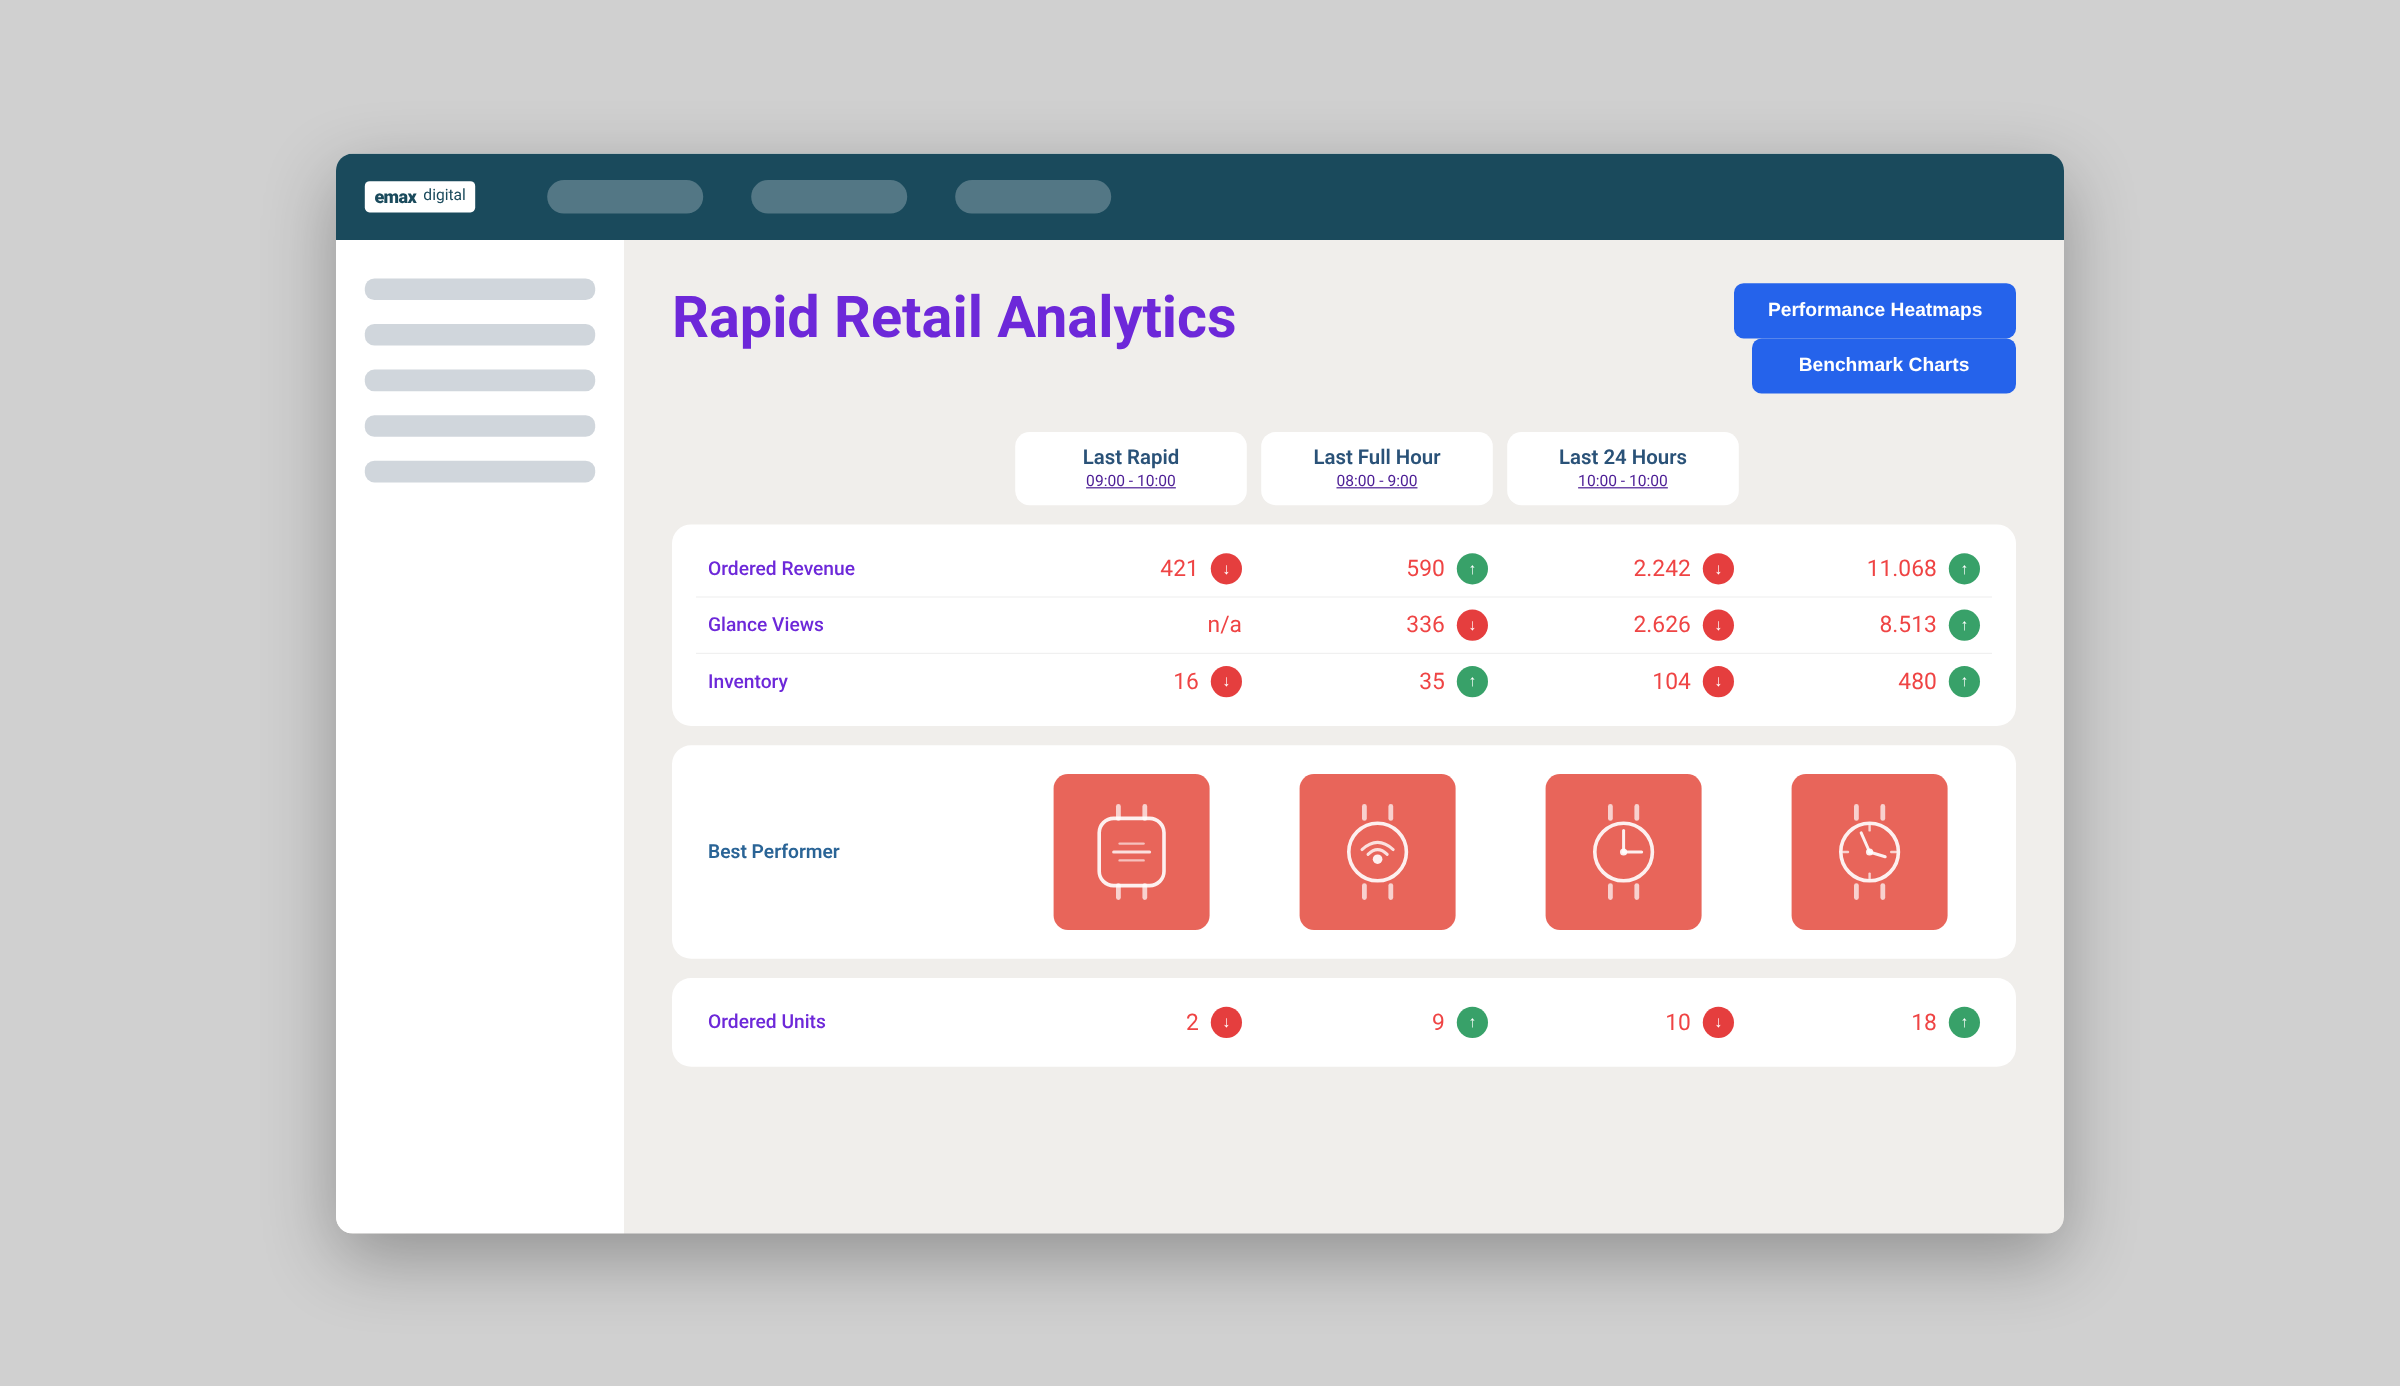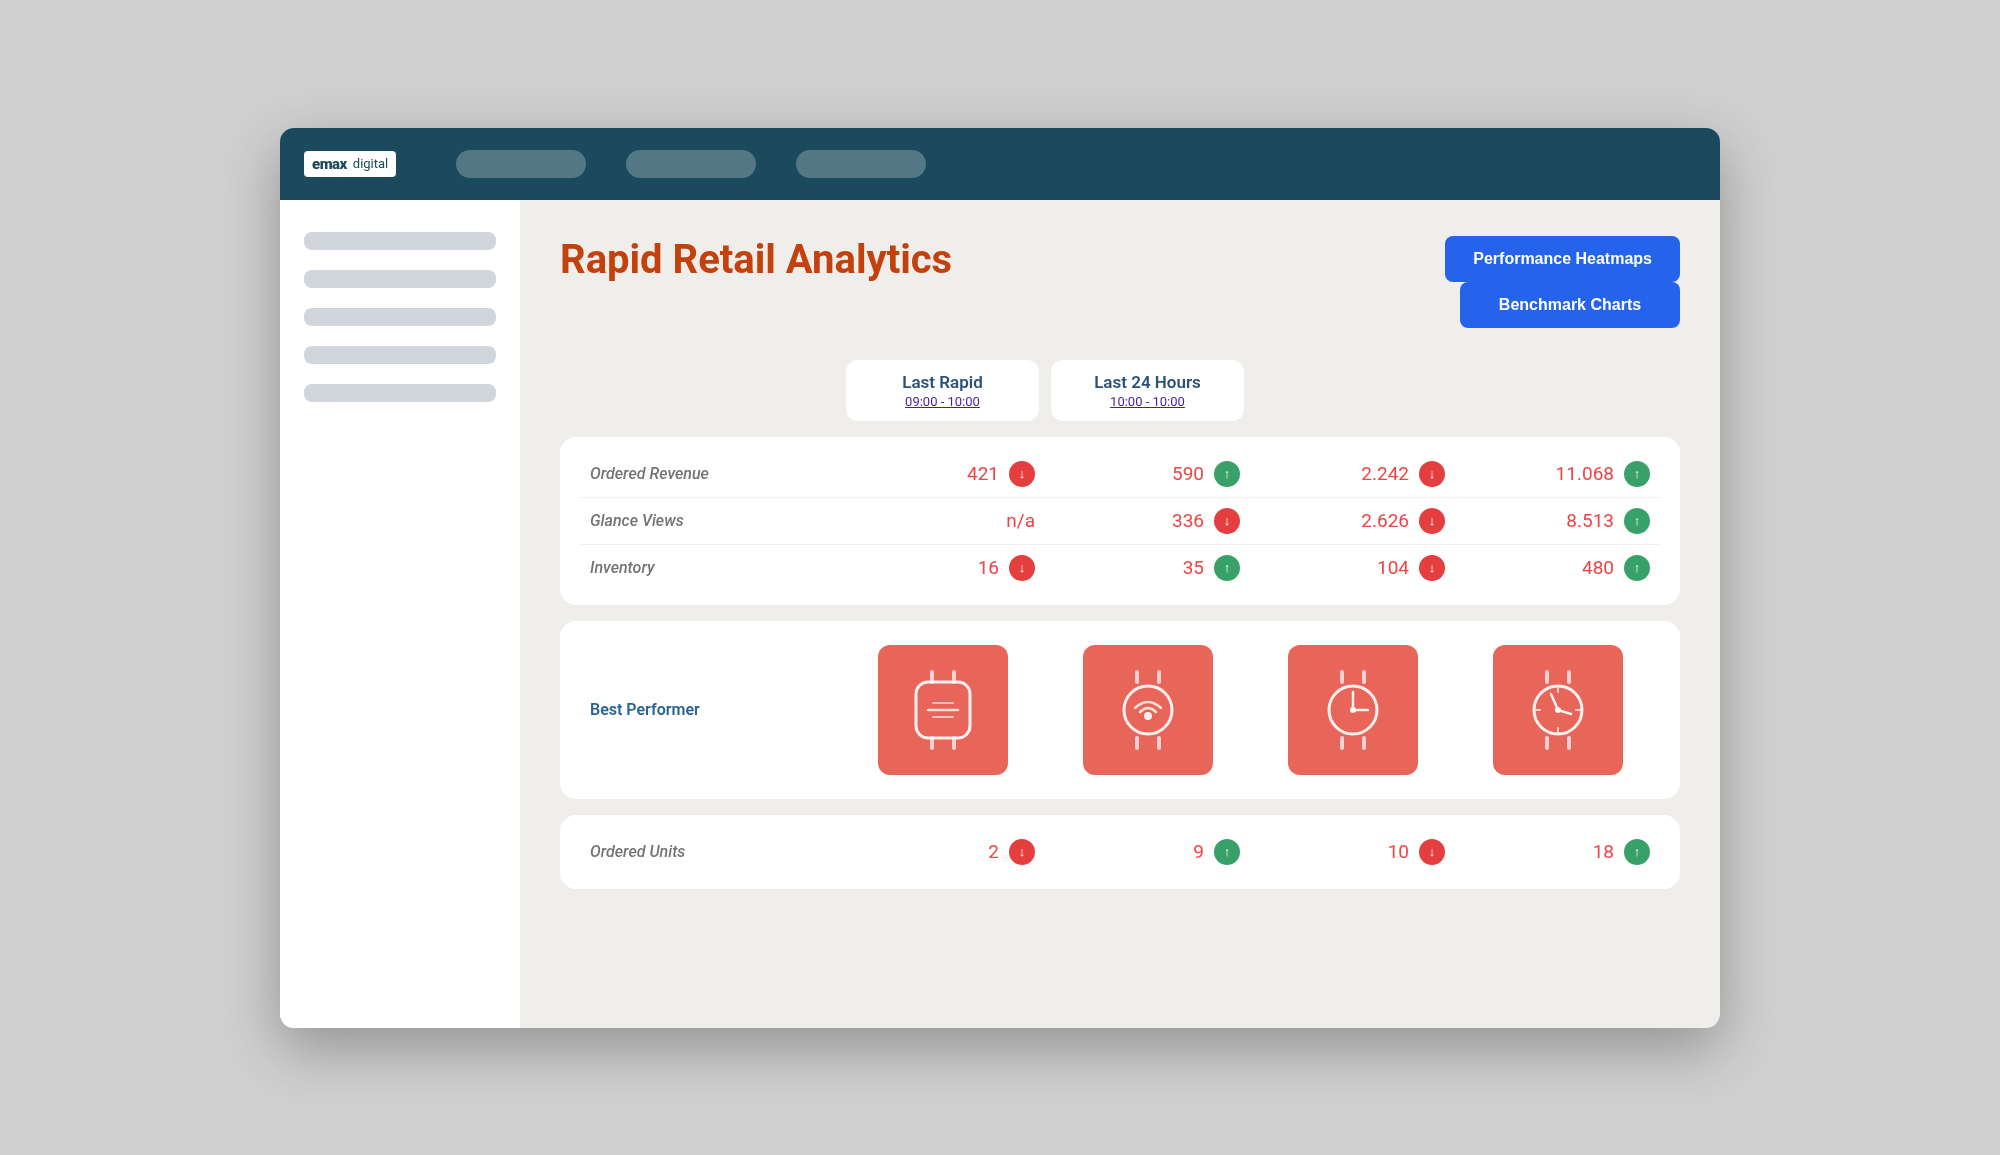--- a/index.html
+++ b/index.html
@@ -104,23 +104,23 @@
     }
 
     .page-header {
       display: flex;
       align-items: flex-start;
       justify-content: space-between;
       margin-bottom: 32px;
     }
 
     .page-title {
-      font-size: 40px;
+      font-size: 48px;
       font-weight: 700;
-      color: #c2410c;
+      color: #6d28d9;
     }
 
     .header-buttons {
       display: flex;
       flex-direction: column;
       gap: 0;
       align-items: flex-end;
     }
 
     .btn-blue {
@@ -189,24 +189,23 @@
       border-bottom: none;
       padding-bottom: 0;
     }
 
     .data-row:first-child {
       padding-top: 0;
     }
 
     .row-label {
       font-size: 16px;
-      color: #737373;
+      color: #6d28d9;
       font-weight: 500;
       padding-left: 10px;
-      font-style: italic;
     }
 
     .cell {
       display: flex;
       align-items: center;
       justify-content: flex-end;
       gap: 10px;
       padding: 0 10px;
     }
 
@@ -302,20 +301,24 @@
           <button class="btn-blue">Performance Heatmaps</button>
           <button class="btn-blue">Benchmark Charts</button>
         </div>
       </div>
 
       <div class="time-header-row">
         <div></div>
         <div class="time-col-label">
           <div class="time-period-main">Last Rapid</div>
           <div class="time-period-sub">09:00 - 10:00</div>
+        </div>
+        <div class="time-col-label">
+          <div class="time-period-main">Last Full Hour</div>
+          <div class="time-period-sub">08:00 - 9:00</div>
         </div>
         <div class="time-col-label">
           <div class="time-period-main">Last 24 Hours</div>
           <div class="time-period-sub">10:00 - 10:00</div>
         </div>
       </div>
 
       <div class="data-card">
 
         <div class="data-row">

